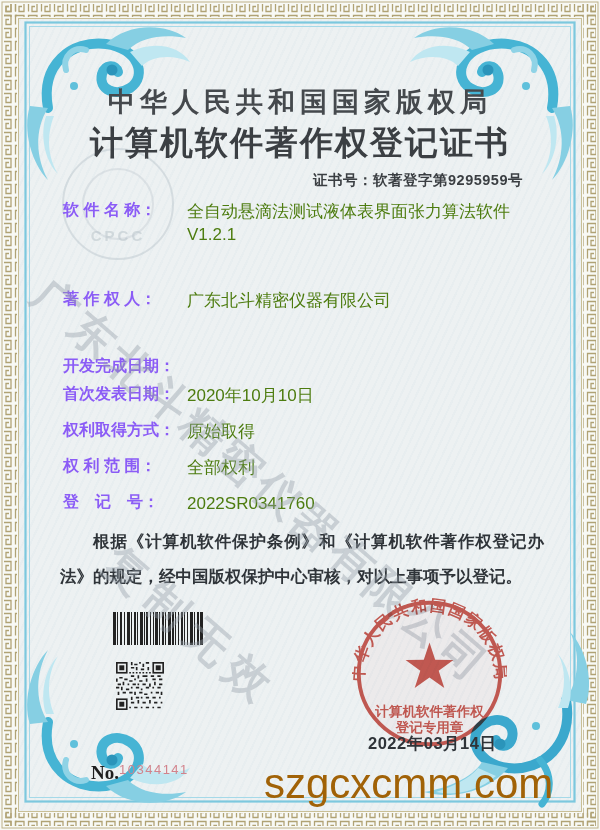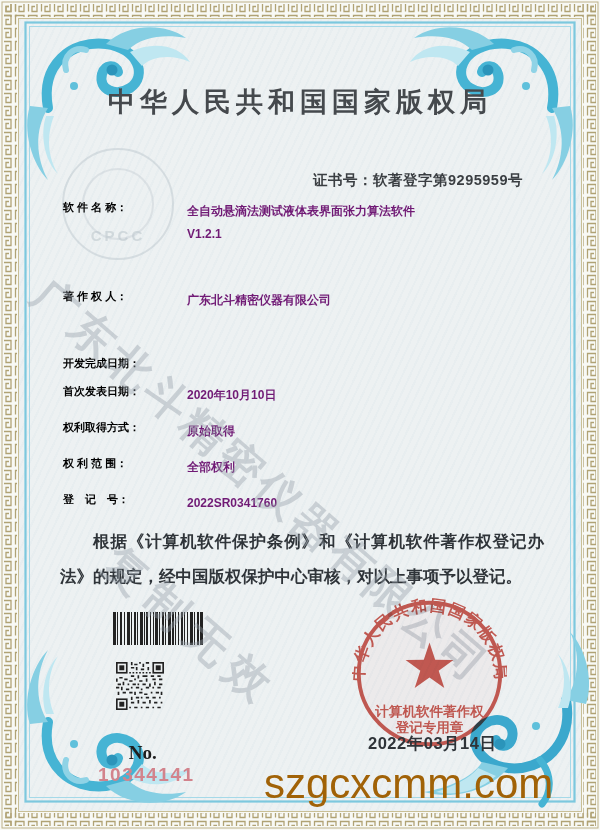--- a/index.html
+++ b/index.html
@@ -28,34 +28,34 @@
     font-family:"Liberation Serif",serif;font-weight:bold;
     font-size:33px;letter-spacing:2px;color:#3b3f43;
   }
   .certno{
     position:absolute;top:171px;right:77px;z-index:3;
     font-size:14.5px;font-weight:bold;color:#3a3e42;letter-spacing:.5px;
   }
   .row{position:absolute;left:63px;display:flex;z-index:3;}
   .flabel{
     width:124px;flex:0 0 124px;white-space:pre;
-    font-size:11px;font-weight:bold;color:#000000;
-  }
-  .fval{font-size:12px;font-weight:bold;color:#701a75;}
+    font-size:16px;font-weight:bold;color:#8b5cf6;
+  }
+  .fval{font-size:17px;font-weight:normal;color:#4d7c0f;}
   .fval div{line-height:23px;}
   .statement{
     position:absolute;left:60px;top:524px;width:484px;z-index:3;
     font-size:16.5px;font-weight:bold;color:#2f3439;
     line-height:35px;text-indent:2em;text-align:justify;
   }
   .barcode{position:absolute;left:113px;top:612px;z-index:3;}
   .qrcode{position:absolute;left:116px;top:662px;z-index:3;}
-  .serial{position:absolute;left:91px;top:742px;z-index:3;display:flex;align-items:center;flex-direction:column;}
+  .serial{position:absolute;left:91px;top:762px;z-index:3;display:flex;align-items:flex-start;}
   .serial .no{font-family:"Liberation Serif",serif;font-size:19px;color:#1e1e1e;font-weight:bold;}
-  .serial .num{font-size:19px;color:#d2838c;letter-spacing:1.5px;margin-left:7px;font-weight:bold;}
+  .serial .num{font-size:13px;color:#d2838c;letter-spacing:1.5px;font-weight:normal;}
   .seal{position:absolute;left:352px;top:596px;z-index:5;opacity:.93;mix-blend-mode:multiply;}
   .issue-date{
     position:absolute;left:368px;top:733px;z-index:6;
     font-size:16.5px;font-weight:bold;color:#2f3439;letter-spacing:.5px;
   }
   .wm{
     position:absolute;z-index:4;white-space:nowrap;pointer-events:none;
     font-family:"Liberation Serif",serif;font-weight:bold;
     color:rgba(148,158,168,.40);transform-origin:left top;
   }
@@ -124,20 +124,21 @@
       <circle cx="500" cy="744" r="5.5" fill="#2b94ba"></circle>
       <circle cx="536" cy="726" r="4" fill="#5fc0db"></circle>
     </g>
   </svg>
 
   <div class="cpcc">
     <span>CPCC</span>
   </div>
 
   <div class="authority">中华人民共和国国家版权局</div>
+  <div class="main-title">计算机软件著作权登记证书</div>
   <div class="certno">
     <span>证书号：</span><span>软著登字第9295959号</span>
   </div>
 
   <div class="row" style="top:200px">
     <div class="flabel">软 件 名 称：</div>
     <div class="fval">
       <div>全自动悬滴法测试液体表界面张力算法软件</div>
       <div>V1.2.1</div>
     </div>

